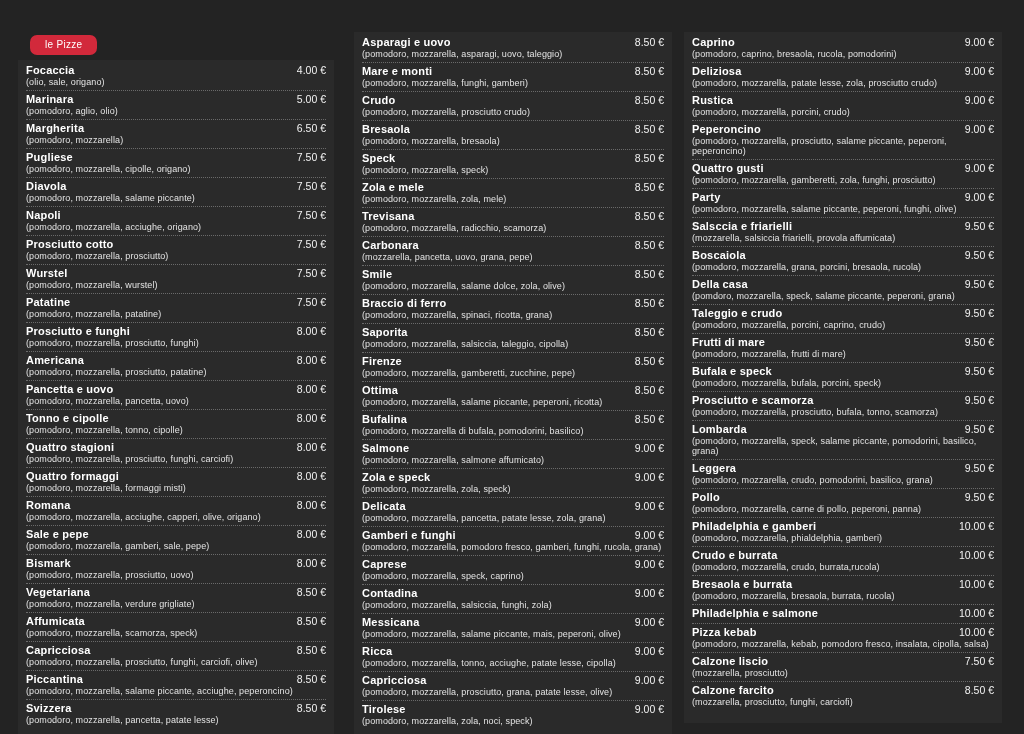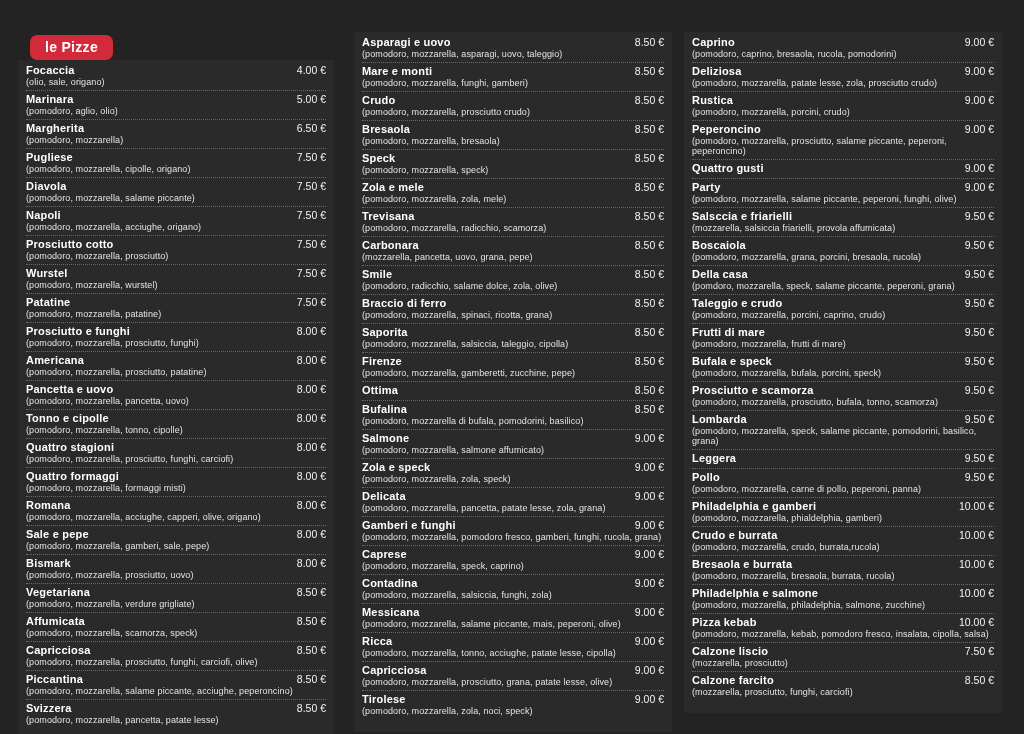--- a/index.html
+++ b/index.html
@@ -14,22 +14,22 @@
     background: #232323;
     font-family: "Liberation Sans", sans-serif;
     overflow: hidden;
   }
   .badge {
     position: absolute;
     left: 30px;
     top: 35px;
     background: #d2293b;
     color: #ffffff;
-    font-weight: bold;
-    font-size: 14px;
+    font-weight: normal;
+    font-size: 10px;
     padding: 4px 15px 5px;
     border-radius: 7px;
     letter-spacing: 0.3px;
   }
   .col {
     position: absolute;
     background: #2a2a2a;
     padding: 2px 8px 13px;
     box-sizing: border-box;
   }
@@ -292,21 +292,21 @@
           <span class="name">Carbonara</span>
           <span class="price">8.50 €</span>
         </div>
         <div class="ings">(mozzarella, pancetta, uovo, grana, pepe)</div>
       </div>
       <div class="item">
         <div class="item-top">
           <span class="name">Smile</span>
           <span class="price">8.50 €</span>
         </div>
-        <div class="ings">(pomodoro, radicchio, salame dolce, zola, olive)</div>
+        <div class="ings">(pomodoro, mozzarella, salame dolce, zola, olive)</div>
       </div>
       <div class="item">
         <div class="item-top">
           <span class="name">Braccio di ferro</span>
           <span class="price">8.50 €</span>
         </div>
         <div class="ings">(pomodoro, mozzarella, spinaci, ricotta, grana)</div>
       </div>
       <div class="item">
         <div class="item-top">
@@ -320,20 +320,21 @@
           <span class="name">Firenze</span>
           <span class="price">8.50 €</span>
         </div>
         <div class="ings">(pomodoro, mozzarella, gamberetti, zucchine, pepe)</div>
       </div>
       <div class="item">
         <div class="item-top">
           <span class="name">Ottima</span>
           <span class="price">8.50 €</span>
         </div>
+        <div class="ings">(pomodoro, mozzarella, salame piccante, peperoni, ricotta)</div>
       </div>
       <div class="item">
         <div class="item-top">
           <span class="name">Bufalina</span>
           <span class="price">8.50 €</span>
         </div>
         <div class="ings">(pomodoro, mozzarella di bufala, pomodorini, basilico)</div>
       </div>
       <div class="item">
         <div class="item-top">
@@ -433,20 +434,21 @@
           <span class="name">Peperoncino</span>
           <span class="price">9.00 €</span>
         </div>
         <div class="ings">(pomodoro, mozzarella, prosciutto, salame piccante, peperoni, peperoncino)</div>
       </div>
       <div class="item">
         <div class="item-top">
           <span class="name">Quattro gusti</span>
           <span class="price">9.00 €</span>
         </div>
+        <div class="ings">(pomodoro, mozzarella, gamberetti, zola, funghi, prosciutto)</div>
       </div>
       <div class="item">
         <div class="item-top">
           <span class="name">Party</span>
           <span class="price">9.00 €</span>
         </div>
         <div class="ings">(pomodoro, mozzarella, salame piccante, peperoni, funghi, olive)</div>
       </div>
       <div class="item">
         <div class="item-top">
@@ -502,20 +504,21 @@
           <span class="name">Lombarda</span>
           <span class="price">9.50 €</span>
         </div>
         <div class="ings">(pomodoro, mozzarella, speck, salame piccante, pomodorini, basilico, grana)</div>
       </div>
       <div class="item">
         <div class="item-top">
           <span class="name">Leggera</span>
           <span class="price">9.50 €</span>
         </div>
+        <div class="ings">(pomodoro, mozzarella, crudo, pomodorini, basilico, grana)</div>
       </div>
       <div class="item">
         <div class="item-top">
           <span class="name">Pollo</span>
           <span class="price">9.50 €</span>
         </div>
         <div class="ings">(pomodoro, mozzarella, carne di pollo, peperoni, panna)</div>
       </div>
       <div class="item">
         <div class="item-top">
@@ -536,21 +539,20 @@
           <span class="name">Bresaola e burrata</span>
           <span class="price">10.00 €</span>
         </div>
         <div class="ings">(pomodoro, mozzarella, bresaola, burrata, rucola)</div>
       </div>
       <div class="item">
         <div class="item-top">
           <span class="name">Philadelphia e salmone</span>
           <span class="price">10.00 €</span>
         </div>
-        <div class="ings">(pomodoro, mozzarella, philadelphia, salmone, zucchine)</div>
       </div>
       <div class="item">
         <div class="item-top">
           <span class="name">Pizza kebab</span>
           <span class="price">10.00 €</span>
         </div>
         <div class="ings">(pomodoro, mozzarella, kebab, pomodoro fresco, insalata, cipolla, salsa)</div>
       </div>
       <div class="item">
         <div class="item-top">

